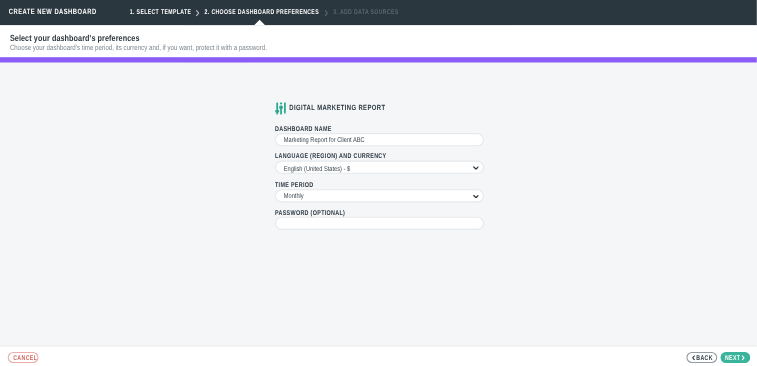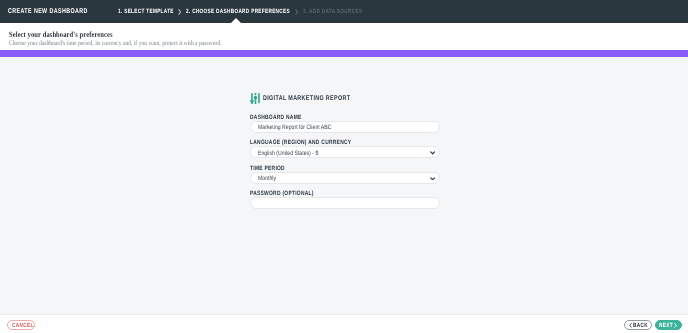--- a/index.html
+++ b/index.html
@@ -18,21 +18,21 @@
          color:#ffffff;transform:scaleX(.76);transform-origin:left center;
          white-space:nowrap;line-height:7px;}
   .crumb.dim{color:#596670;}
   .crumb-sep{position:absolute;top:8.6px;line-height:0;}
   .crumb-sep svg{display:block;}
   .caret{position:absolute;left:231.2px;bottom:0;width:0;height:0;
          border-left:5px solid transparent;border-right:5px solid transparent;border-bottom:5.5px solid #ffffff;}
 
   
   .band{position:relative;background:#ffffff;height:34px;flex:0 0 auto;box-sizing:border-box;
-        border-bottom:7px solid #8b5cf6;font-family:Liberation Serif, serif;}
+        border-bottom:5px solid #8b5cf6;}
   .band h1{position:absolute;left:9px;top:7px;margin:0;font-size:8px;font-weight:700;color:#2b373f;
            letter-spacing:.1px;transform:scaleX(.82);transform-origin:left center;white-space:nowrap;}
   .band p{position:absolute;left:9px;top:17px;margin:0;font-size:6.8px;color:#7b858d;letter-spacing:.02px;
           transform:scaleX(.82);transform-origin:left center;white-space:nowrap;}
 
   
   .main{flex:1 1 auto;background:#f5f6f8;position:relative;}
   .form{position:absolute;left:250px;top:35px;width:190px;}
   .logo{position:relative;height:21.5px;}
   .logo svg{position:absolute;left:0.2px;top:0.8px;display:block;}

